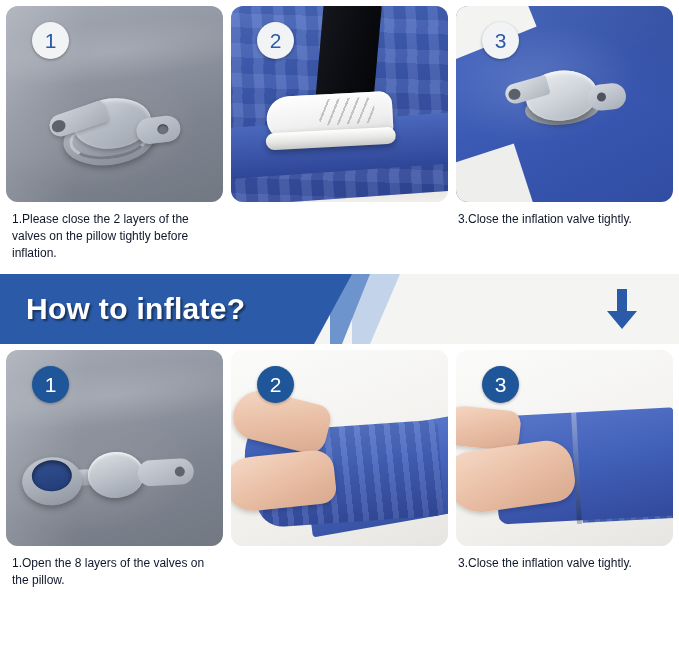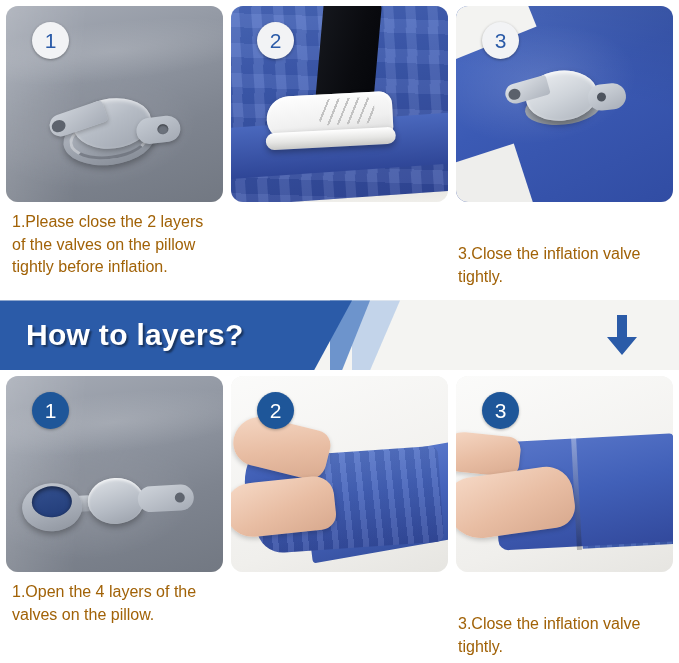--- a/index.html
+++ b/index.html
@@ -135,25 +135,25 @@
     box-shadow: 0 1px 3px rgba(0,0,0,0.35);
   }
   .badge-dark {
     background: #1e5699;
     color: #ffffff;
     box-shadow: 0 1px 3px rgba(0,0,0,0.3);
   }
 
   .caption {
     padding: 9px 4px 0 6px;
-    font-size: 16px;
+    font-size: 12px;
     line-height: 1.42;
-    color: #a16207;
-  }
-  .cell-3 .caption { padding-left: 2px; margin-top: 32px; }
+    color: #0f172a;
+  }
+  .cell-3 .caption { padding-left: 2px; }
 
   
   .scene { position: absolute; inset: 0; }
 
   
   .pad-gray {
     position: absolute;
     left: -12%; top: -8%;
     width: 128%; height: 120%;
     background:
@@ -607,21 +607,21 @@
       </div>
       <div class="caption">3.Close the inflation valve tightly.</div>
     </div>
 
   </div>
 
   <div class="band band-deflate" style="margin-top:12px;">
     <div class="stripe-a"></div>
     <div class="stripe-b"></div>
     <div class="band-fill"></div>
-    <div class="band-title">How to layers?</div>
+    <div class="band-title">How to inflate?</div>
     <div class="band-arrow">
       <svg viewBox="0 0 34 44" xmlns="http://www.w3.org/2000/svg">
         <path d="M12 2 H22 V24 H32 L17 42 L2 24 H12 Z" fill="#2b5ba8"></path>
       </svg>
     </div>
   </div>
 
   <div class="row">
 
     <div class="cell cell-1">
@@ -632,21 +632,21 @@
           <div class="valve-open">
             <div class="vo-bridge"></div>
             <div class="vo-cup"></div>
             <div class="vo-cup-inner"></div>
             <div class="vo-lid2"></div>
             <div class="vo-strap2"></div>
           </div>
         </div>
         <div class="badge badge-dark">1</div>
       </div>
-      <div class="caption">1.Open the 4 layers of the valves on the pillow.</div>
+      <div class="caption">1.Open the 8 layers of the valves on the pillow.</div>
     </div>
 
     <div class="cell cell-2">
       <div class="photo">
         <div class="scene">
           <div class="white-bg"></div>
           <div class="flat-tail"></div>
           <div class="roll-body"></div>
           <div class="roll-head"></div>
           <div class="hand hand-top"></div>

